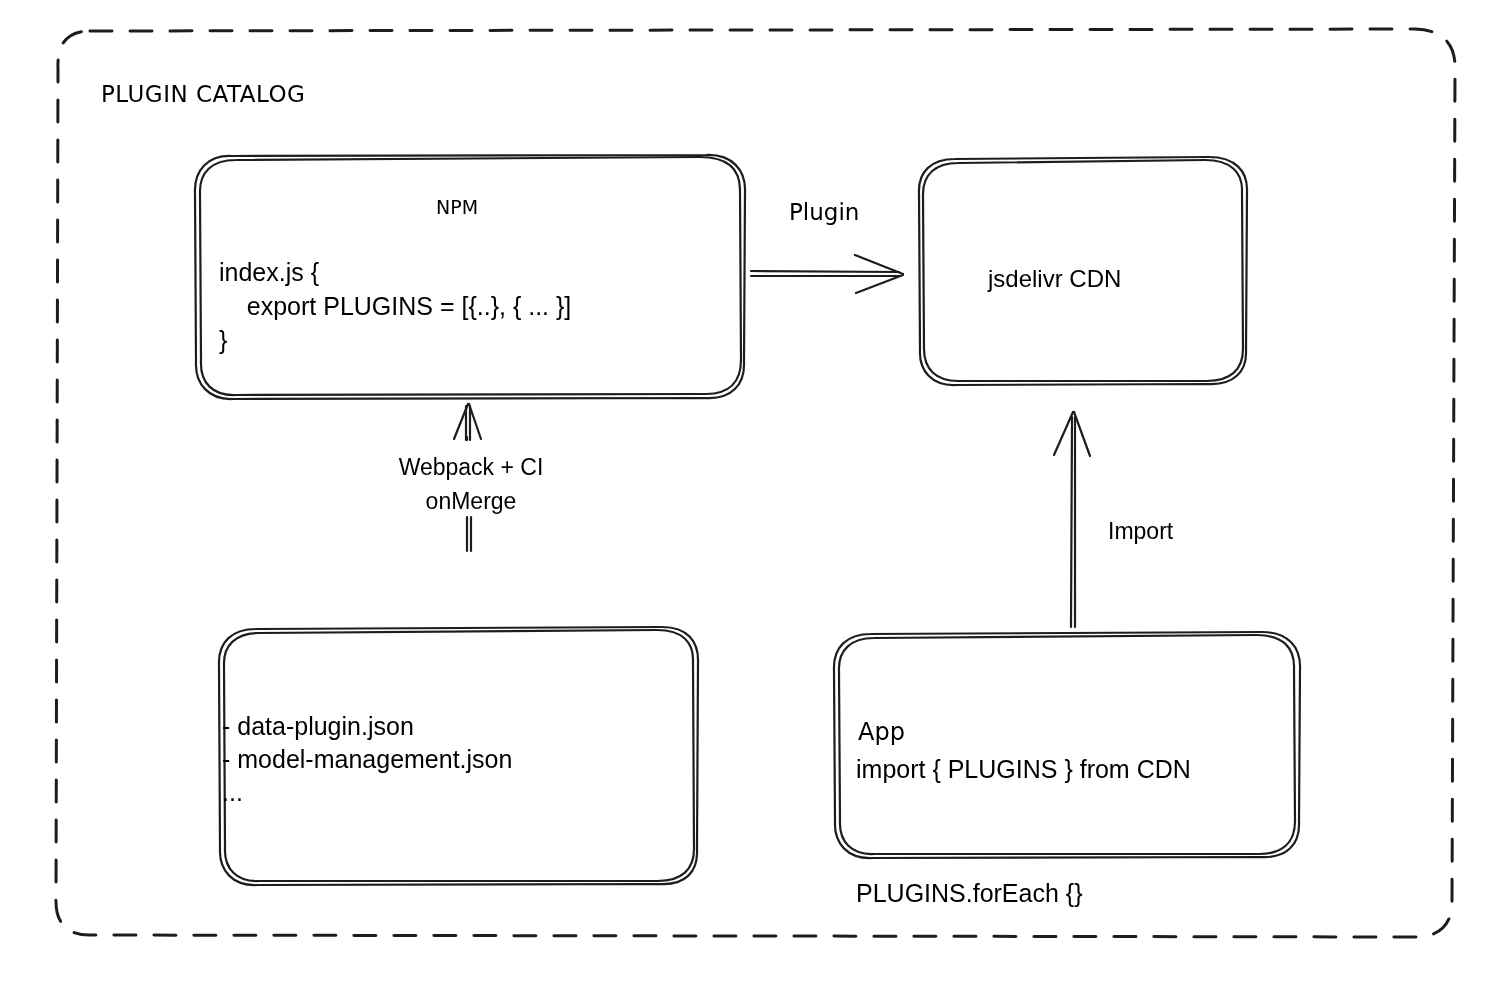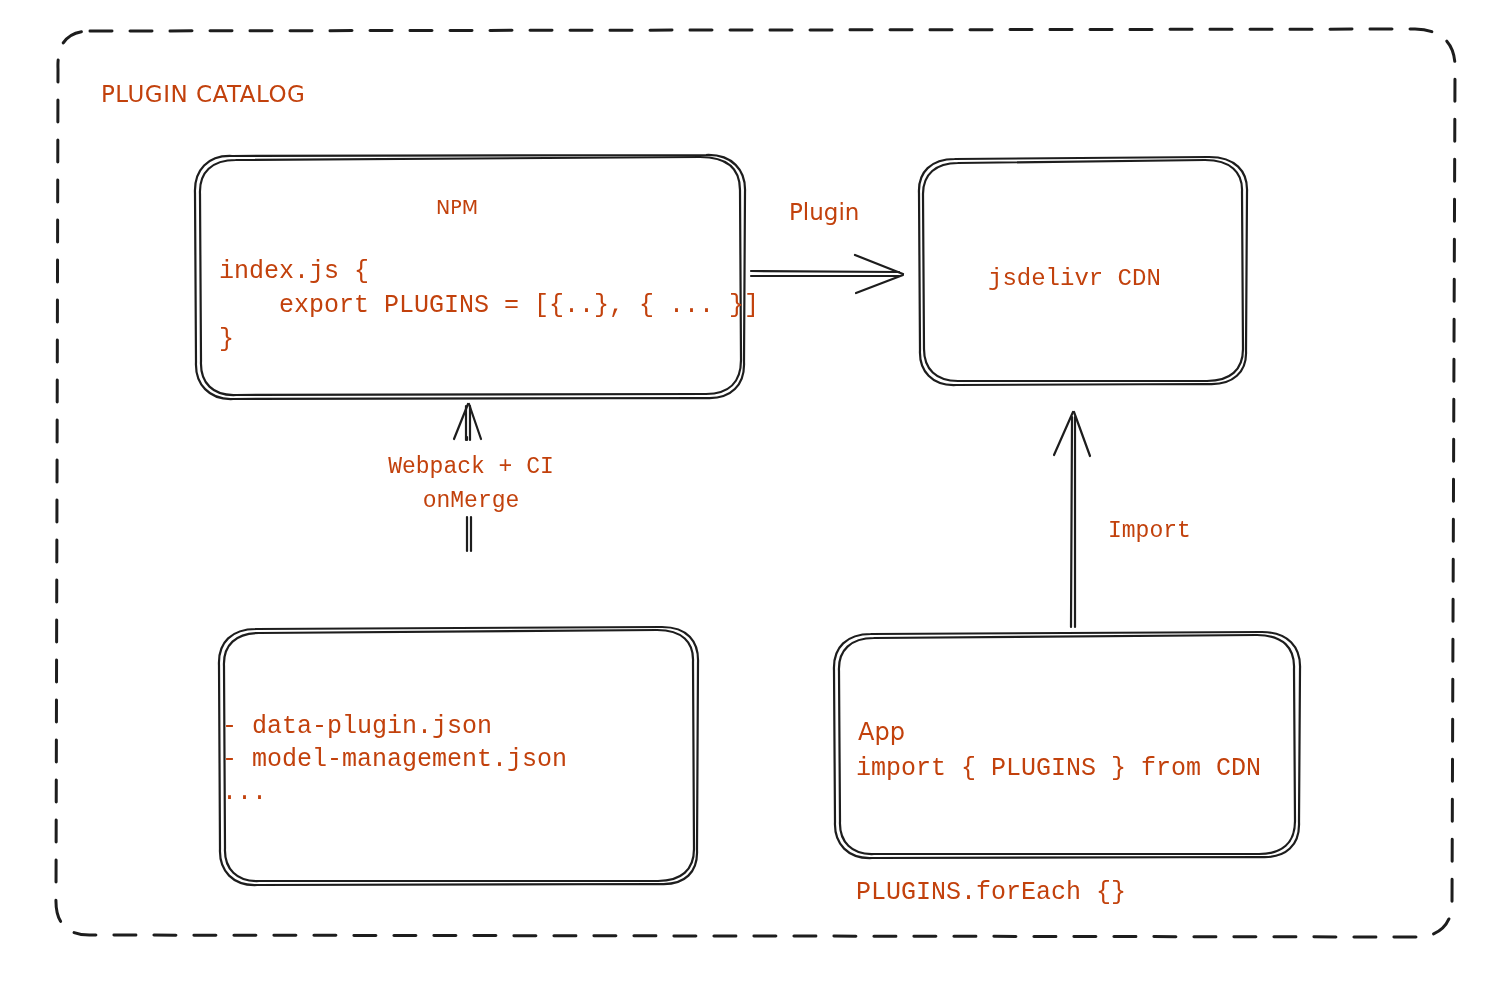--- a/index.html
+++ b/index.html
@@ -17,26 +17,26 @@
   }
   #sketch {
     position: absolute;
     inset: 0;
     width: 1506px;
     height: 1002px;
     pointer-events: none;
   }
   .lbl {
     position: absolute;
-    color: #c2410c;
+    color: #000000;
     white-space: pre;
     line-height: 1.0;
   }
   .mono {
-    font-family: Liberation Mono, monospace;
+    font-family: Liberation Sans, sans-serif;
   }
   .sans {
     font-family: "DejaVu Sans", "Liberation Sans", sans-serif;
   }
 
   
   #catalog-title {
     left: 101px;
     top: 83px;
     font-size: 23px;

